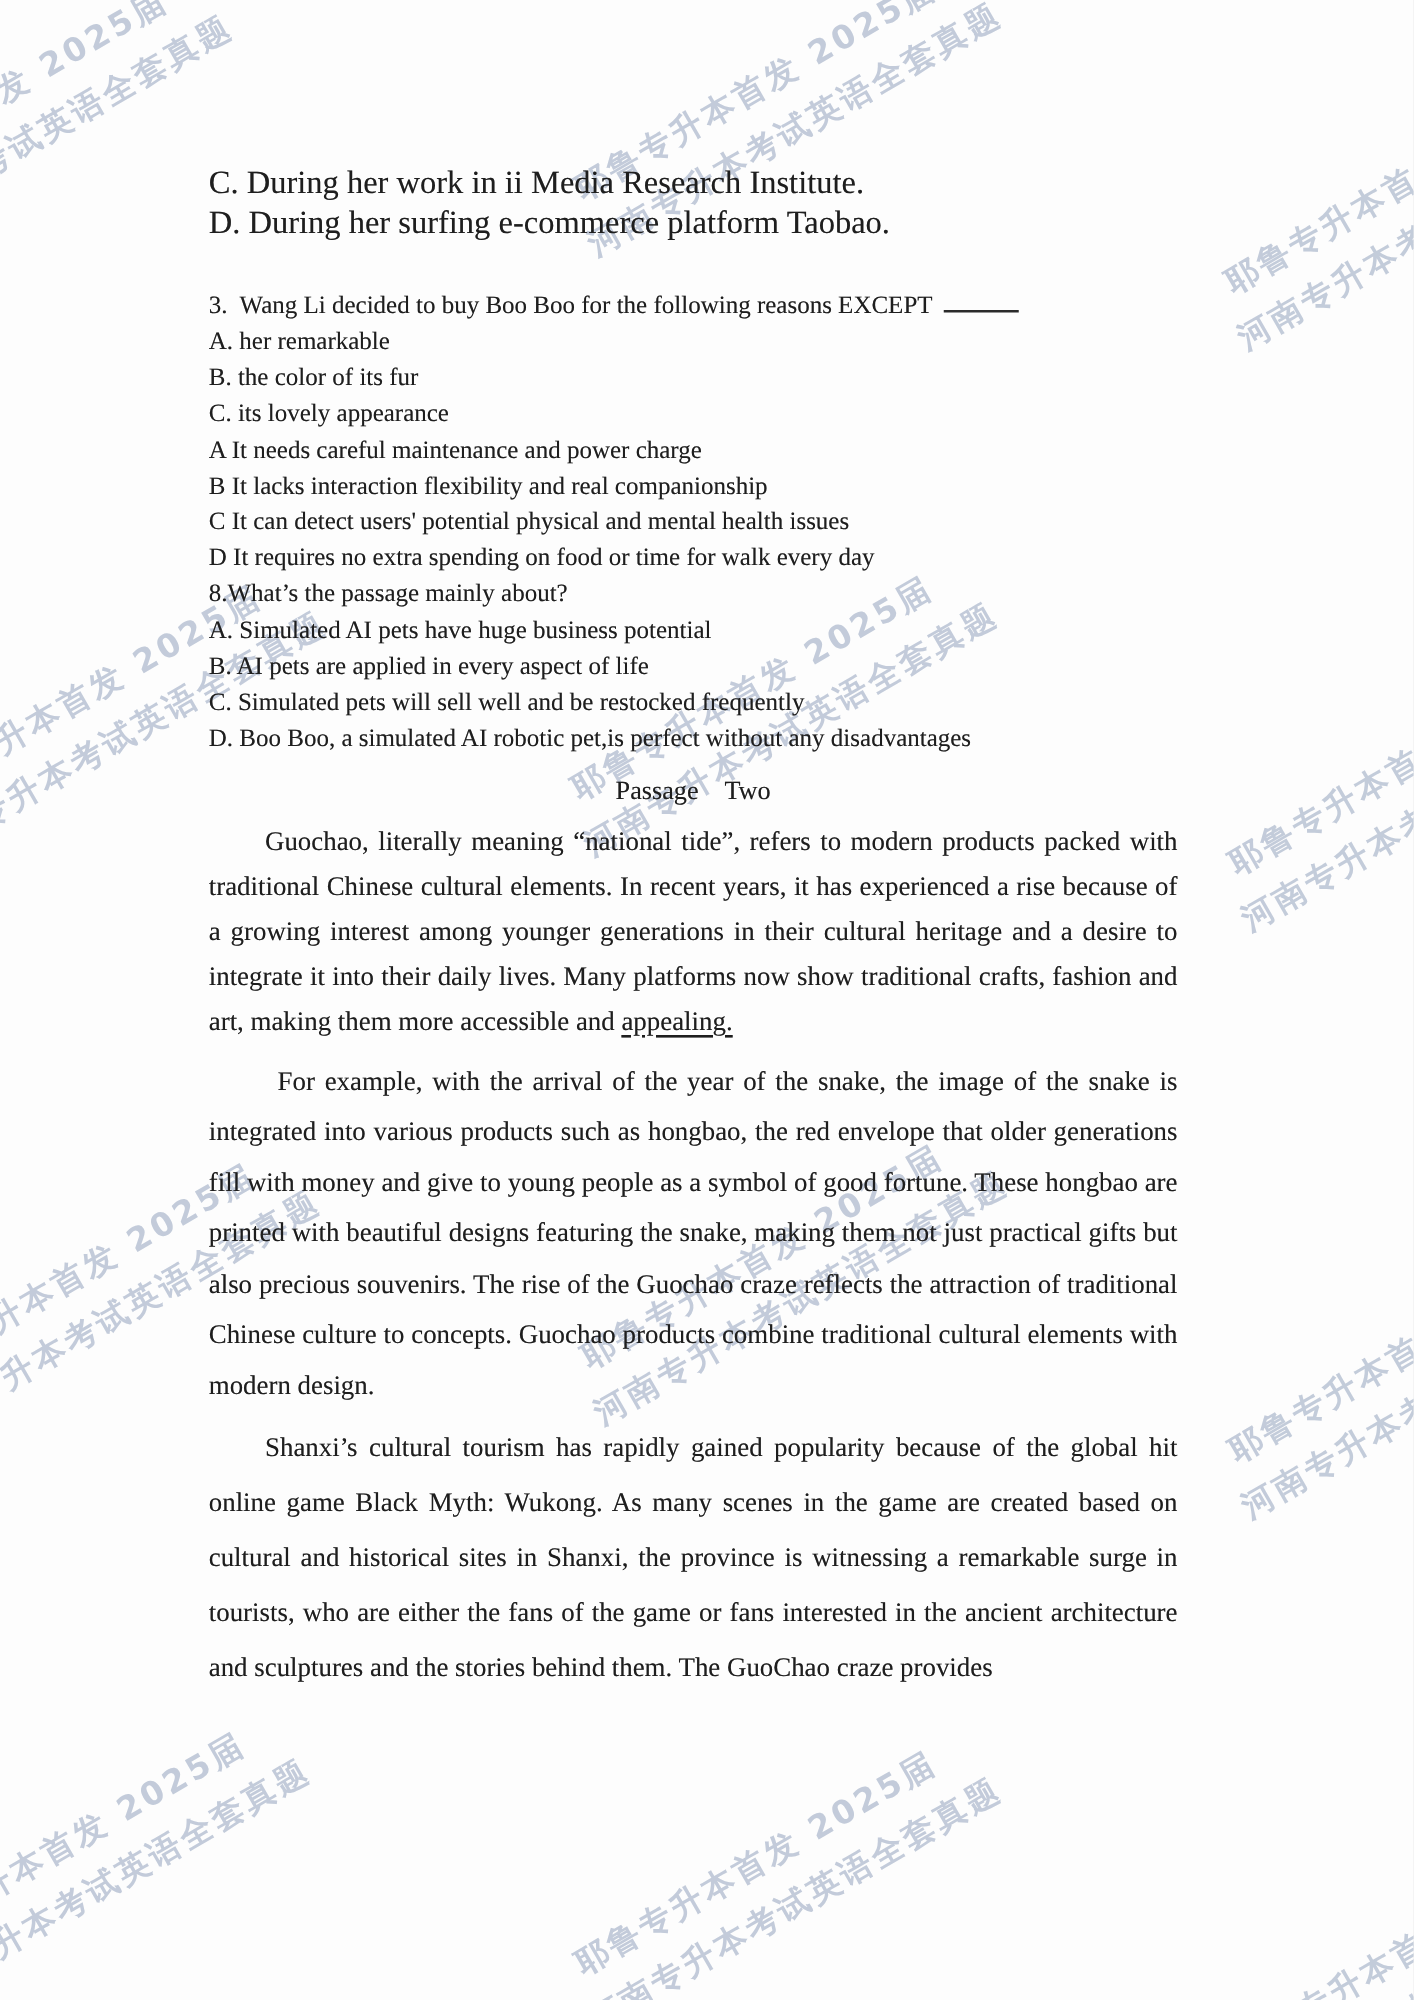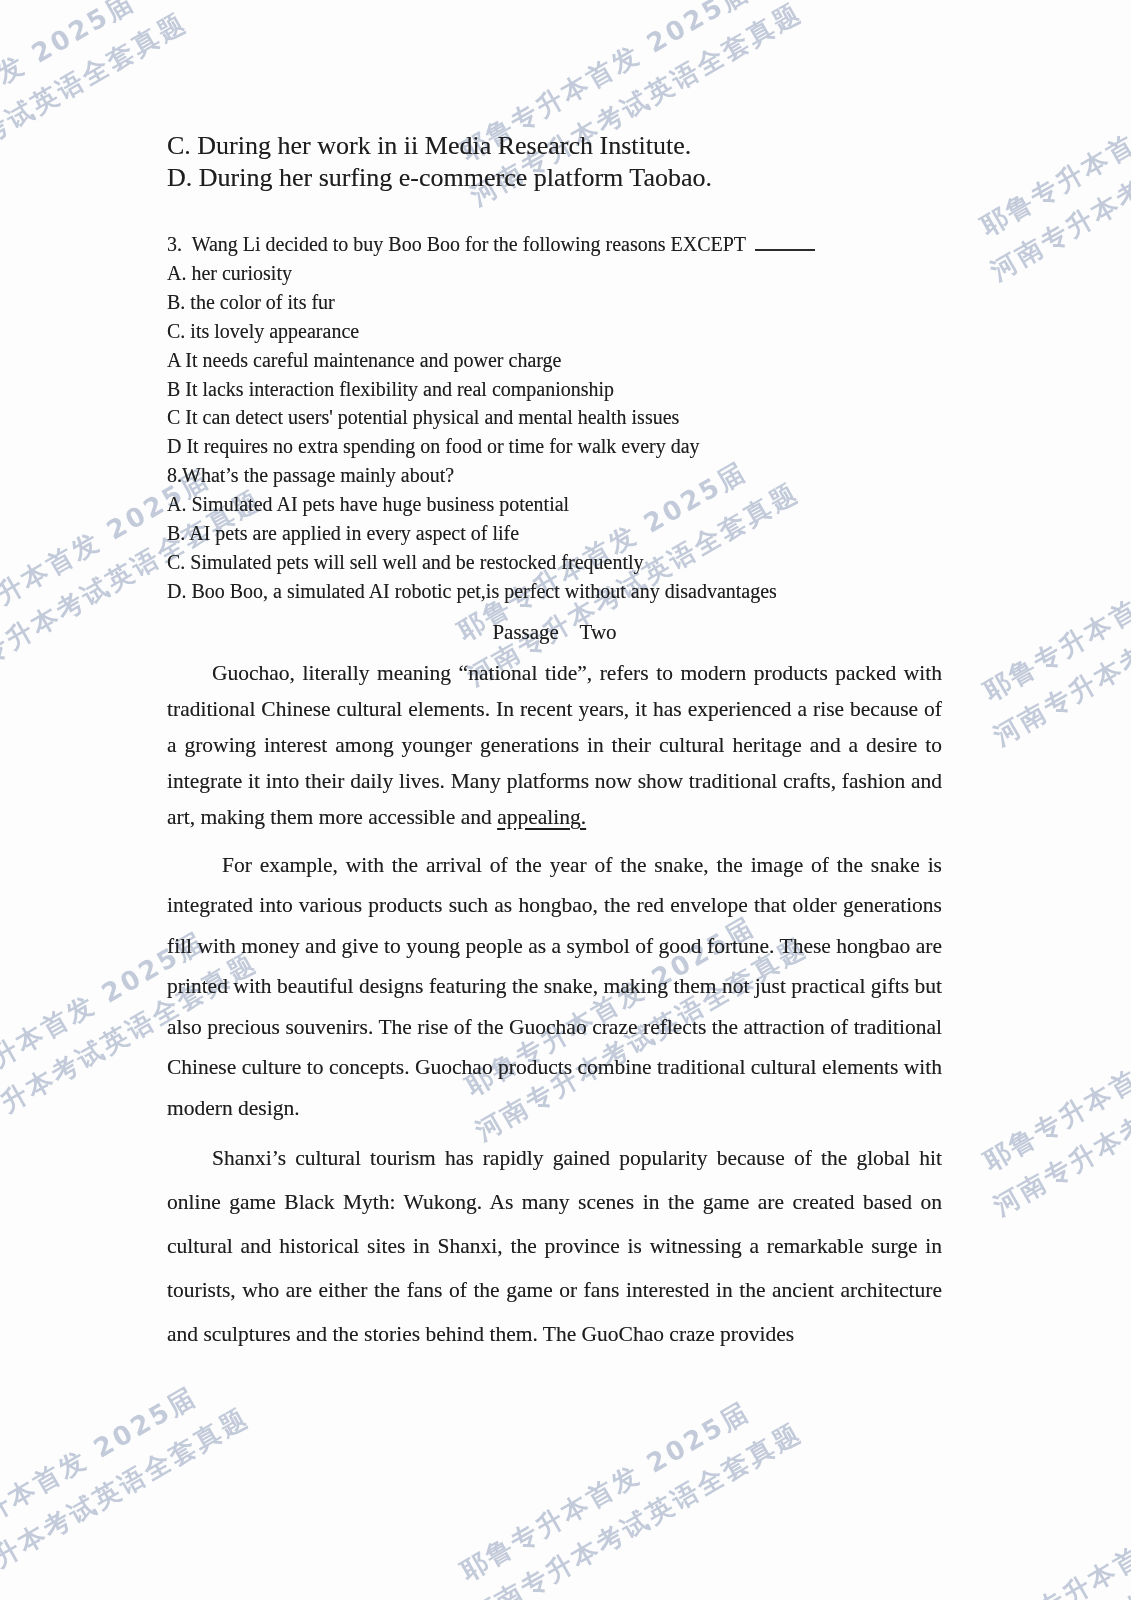--- a/index.html
+++ b/index.html
@@ -111,21 +111,21 @@
       </div>
   </div>
 
   <div class="content">
 
     <div class="optline">C. During her work in ii Media Research Institute.</div>
     <div class="optline">D. During her surfing e-commerce platform Taobao.</div>
 
     <div class="qblock">
       <div class="qline"><span>3.  Wang Li decided to buy Boo Boo for the following reasons EXCEPT</span><span class="blank" style="width:60px"></span></div>
-      <div class="qline">A. her curiosity</div>
+      <div class="qline">A. her remarkable</div>
       <div class="qline">B. the color of its fur</div>
       <div class="qline">C. its lovely appearance</div>
     </div>
 
     <div>
       <div class="qline">A It needs careful maintenance and power charge</div>
       <div class="qline">B It lacks interaction flexibility and real companionship</div>
       <div class="qline">C It can detect users' potential physical and mental health issues</div>
       <div class="qline">D It requires no extra spending on food or time for walk every day</div>
     </div>

